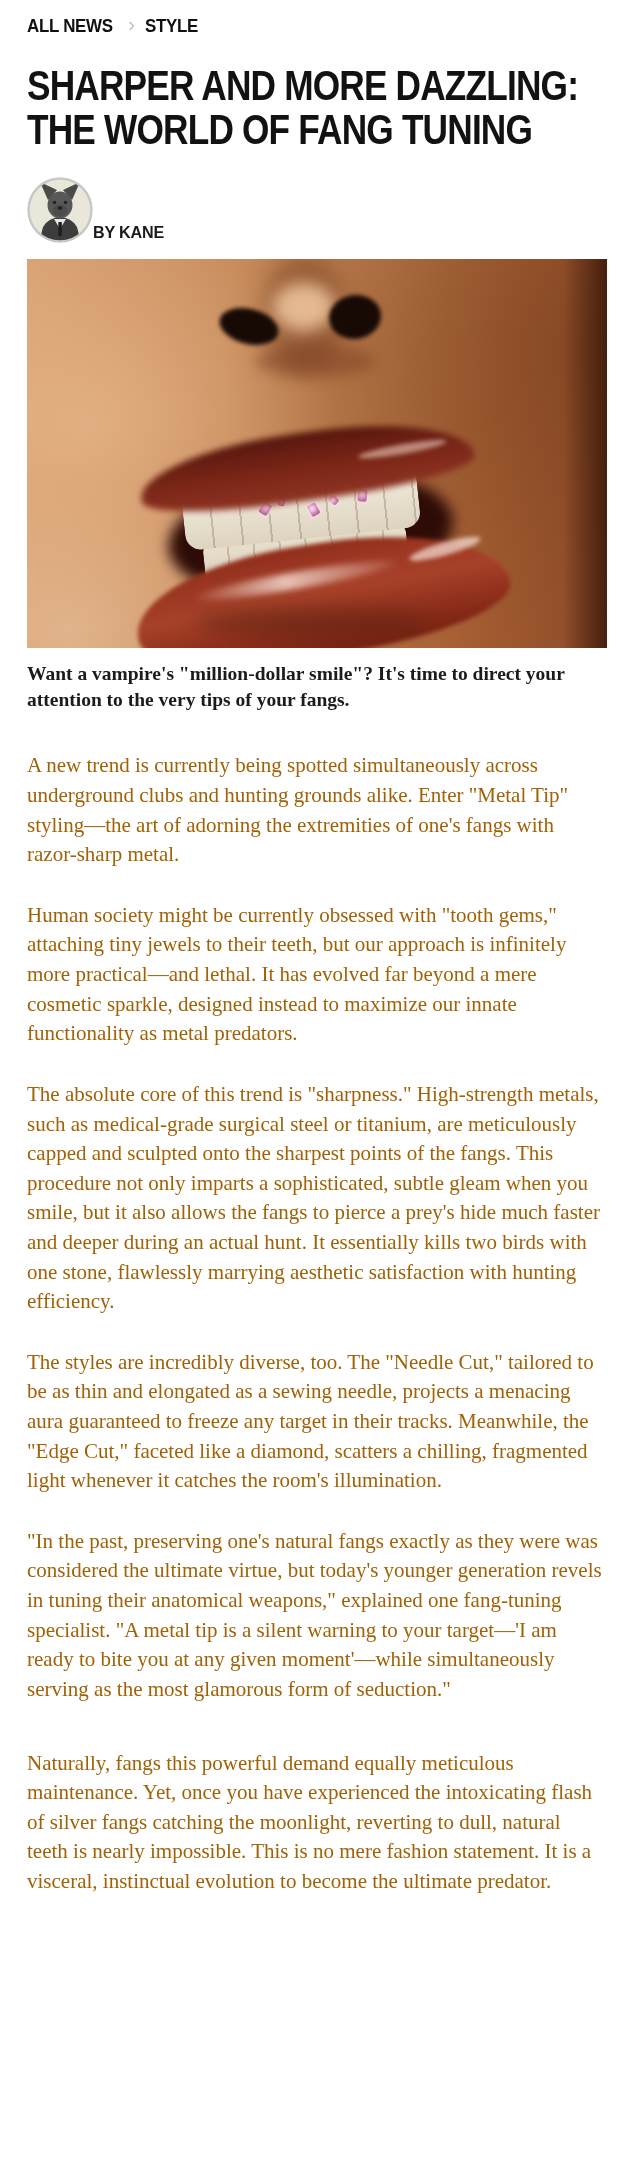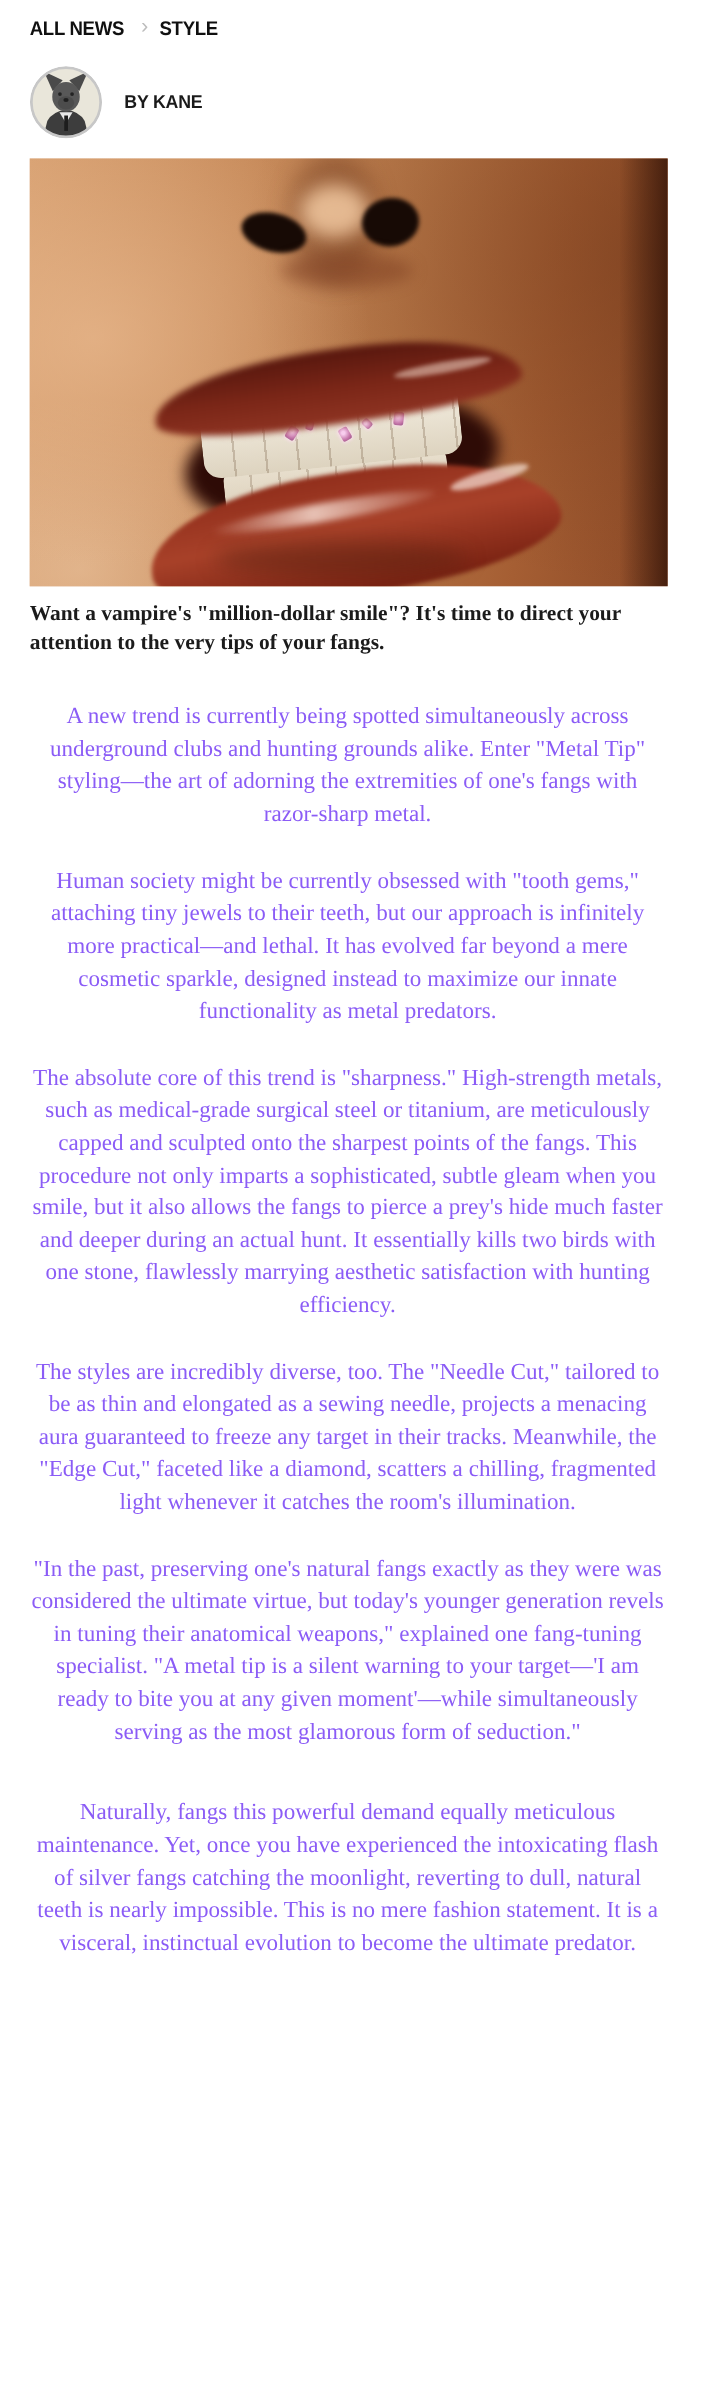--- a/index.html
+++ b/index.html
@@ -12,21 +12,21 @@
   .crumb { font-size:18px; font-weight:700; color:#101010; text-decoration:none;
            letter-spacing:-0.3px; display:inline-block; transform:scaleX(.94); transform-origin:left; cursor:pointer; }
   .chev { font-size:20px; font-weight:400; color:#bdbdbd; line-height:1; margin-top:-2px; }
 
   
   h1 { margin-top:27px; color:#121212; }
   .hl { display:block; font-size:42px; font-weight:700; line-height:1.05;
         letter-spacing:-1px; white-space:nowrap; transform:scaleX(.84); transform-origin:left; }
 
   
-  .author { margin-top:21px; display:flex; align-items:center; gap:20px; height:70px; }
+  .author { margin-top:21px; display:flex; align-items:flex-end; height:70px; }
   .avatar { width:66px; height:66px; flex:0 0 66px; border-radius:50%; display:block; cursor:pointer; }
   .byline { font-size:17px; font-weight:700; color:#1a1a1a; text-decoration:none;
             letter-spacing:-0.2px; display:inline-block; transform:scaleX(.95); transform-origin:left; cursor:pointer; }
 
   
   .hero { margin-top:16px; position:relative; width:580px; height:389px; overflow:hidden;
           background:
             radial-gradient(ellipse 360px 300px at 10% 42%, rgba(235,188,146,.65), rgba(235,188,146,0) 70%),
             radial-gradient(ellipse 300px 220px at 8% 96%, rgba(240,205,170,.55), rgba(240,205,170,0) 70%),
             radial-gradient(ellipse 520px 420px at 98% 22%, rgba(110,55,25,.50), rgba(110,55,25,0) 72%),
@@ -83,34 +83,38 @@
   .chin-shadow { left:168px; top:348px; width:230px; height:32px; border-radius:50%;
                  background:rgba(82,30,14,.42); filter:blur(9px); }
 
   
   .caption { margin-top:13px; width:565px; font-family:"Liberation Serif", serif;
              font-size:19.5px; font-weight:700; line-height:1.34; color:#1b1b1b; }
 
   
   .body { margin-top:38px; }
   .para { width:578px; font-family:"Liberation Serif", serif; font-size:21px;
-          line-height:1.41; color:#8b5cf6; margin-bottom:31px;text-align:center; }
+          line-height:1.41; color:#a16207; margin-bottom:31px; }
   .para:last-child { margin-bottom:0;margin-top:44px; }
 </style>
 </head>
 <body>
 
 <div class="page">
 
   <nav class="breadcrumb">
     <a class="crumb">ALL NEWS</a>
     <span class="chev">›</span>
     <a class="crumb">STYLE</a>
   </nav>
 
+  <h1>
+    <span class="hl">SHARPER AND MORE DAZZLING:</span>
+    <span class="hl">THE WORLD OF FANG TUNING</span>
+  </h1>
 
   <div class="author">
     <svg class="avatar" viewBox="0 0 66 66" xmlns="http://www.w3.org/2000/svg">
       <defs>
           <clipPath id="avclip">
             <circle cx="33" cy="33" r="31"></circle>
           </clipPath>
         </defs>
       <circle cx="33" cy="33" r="31" fill="#e9e6da"></circle>
       <g clip-path="url(#avclip)">

